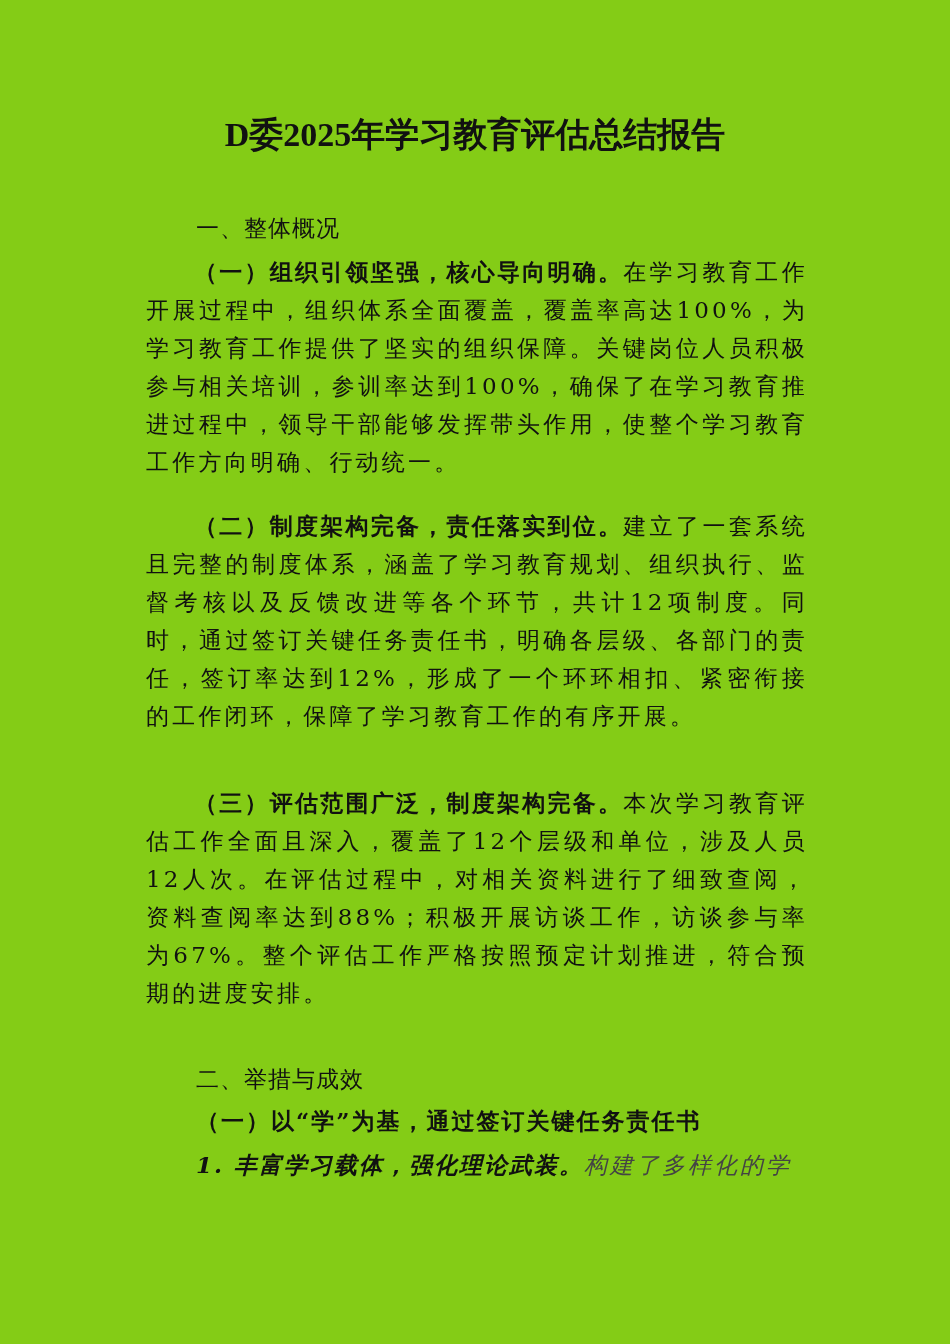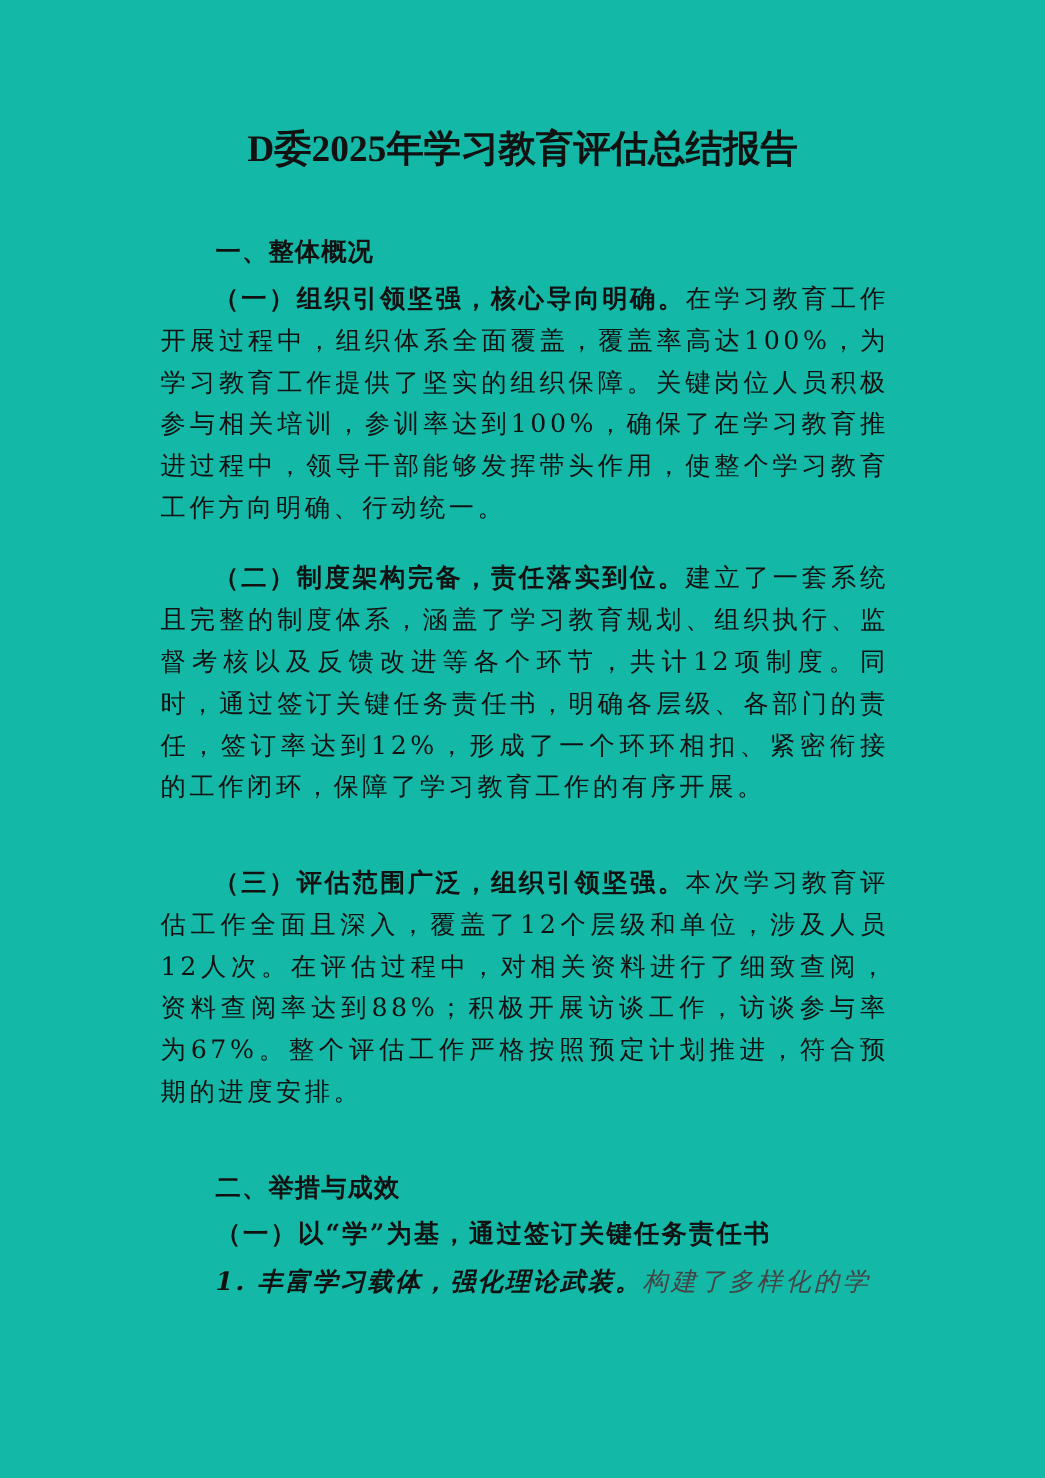--- a/index.html
+++ b/index.html
@@ -1,22 +1,22 @@
 <!DOCTYPE html>
 <html><head>
 <meta charset="utf-8">
 <style>
   html, body { margin: 0; padding: 0; background: #ffffff; }
   body { width: 950px; height: 1344px; position: relative; overflow: hidden;
          font-family: "DejaVu Serif", "Liberation Serif", serif; color: #111; }
-  .page { position: absolute; left: 0; top: 0; width: 950px; height: 1344px; background: #14b8a6; }
+  .page { position: absolute; left: 0; top: 0; width: 950px; height: 1344px; background: #84cc16; }
   .title { position: absolute; top: 112px; left: 0; width: 950px; text-align: center;
            font-size: 34px; font-weight: bold; letter-spacing: 0px;
            font-family: "Liberation Serif", "DejaVu Serif", serif; }
-  .h1 { position: absolute; left: 196px; font-size: 23px; font-weight: bold;
+  .h1 { position: absolute; left: 196px; font-size: 23px; font-weight: normal;
         font-family: "DejaVu Sans", "Liberation Sans", sans-serif; letter-spacing: 1px; }
   .para { position: absolute; left: 146px; width: 662px; font-size: 23px;
           line-height: 38px; text-align: justify; text-indent: 48px; letter-spacing: 3.2px; }
   .para b { font-weight: bold; letter-spacing: 2px; }
   .sub { position: absolute; left: 196px; font-size: 23px; font-weight: bold; letter-spacing: 2px; }
   .last { position: absolute; left: 196px; width: 612px; font-size: 23px; letter-spacing: 3px; white-space: nowrap; font-style: italic; }
   .last b { letter-spacing: 2px; }
   .last .tail { color: #444; }
 </style>
 </head>
@@ -29,21 +29,21 @@
 
   <div class="para" style="top:253px;">
     <b>（一）组织引领坚强，核心导向明确。</b><span>在学习教育工作开展过程中，组织体系全面覆盖，覆盖率高达100%，为学习教育工作提供了坚实的组织保障。关键岗位人员积极参与相关培训，参训率达到100%，确保了在学习教育推进过程中，领导干部能够发挥带头作用，使整个学习教育工作方向明确、行动统一。</span>
   </div>
 
   <div class="para" style="top:507px;">
     <b>（二）制度架构完备，责任落实到位。</b><span>建立了一套系统且完整的制度体系，涵盖了学习教育规划、组织执行、监督考核以及反馈改进等各个环节，共计12项制度。同时，通过签订关键任务责任书，明确各层级、各部门的责任，签订率达到12%，形成了一个环环相扣、紧密衔接的工作闭环，保障了学习教育工作的有序开展。</span>
   </div>
 
   <div class="para" style="top:784px;">
-    <b>（三）评估范围广泛，组织引领坚强。</b><span>本次学习教育评估工作全面且深入，覆盖了12个层级和单位，涉及人员12人次。在评估过程中，对相关资料进行了细致查阅，资料查阅率达到88%；积极开展访谈工作，访谈参与率为67%。整个评估工作严格按照预定计划推进，符合预期的进度安排。</span>
+    <b>（三）评估范围广泛，制度架构完备。</b><span>本次学习教育评估工作全面且深入，覆盖了12个层级和单位，涉及人员12人次。在评估过程中，对相关资料进行了细致查阅，资料查阅率达到88%；积极开展访谈工作，访谈参与率为67%。整个评估工作严格按照预定计划推进，符合预期的进度安排。</span>
   </div>
 
   <div class="h1" style="top:1064px;">二、举措与成效</div>
 
   <div class="sub" style="top:1106px; left:196px;">（一）以“学”为基，通过签订关键任务责任书</div>
 
   <div class="last" style="top:1150px;">
     <b>1. 丰富学习载体，强化理论武装。</b><span class="tail">构建了多样化的学</span>
   </div>
 </div>

